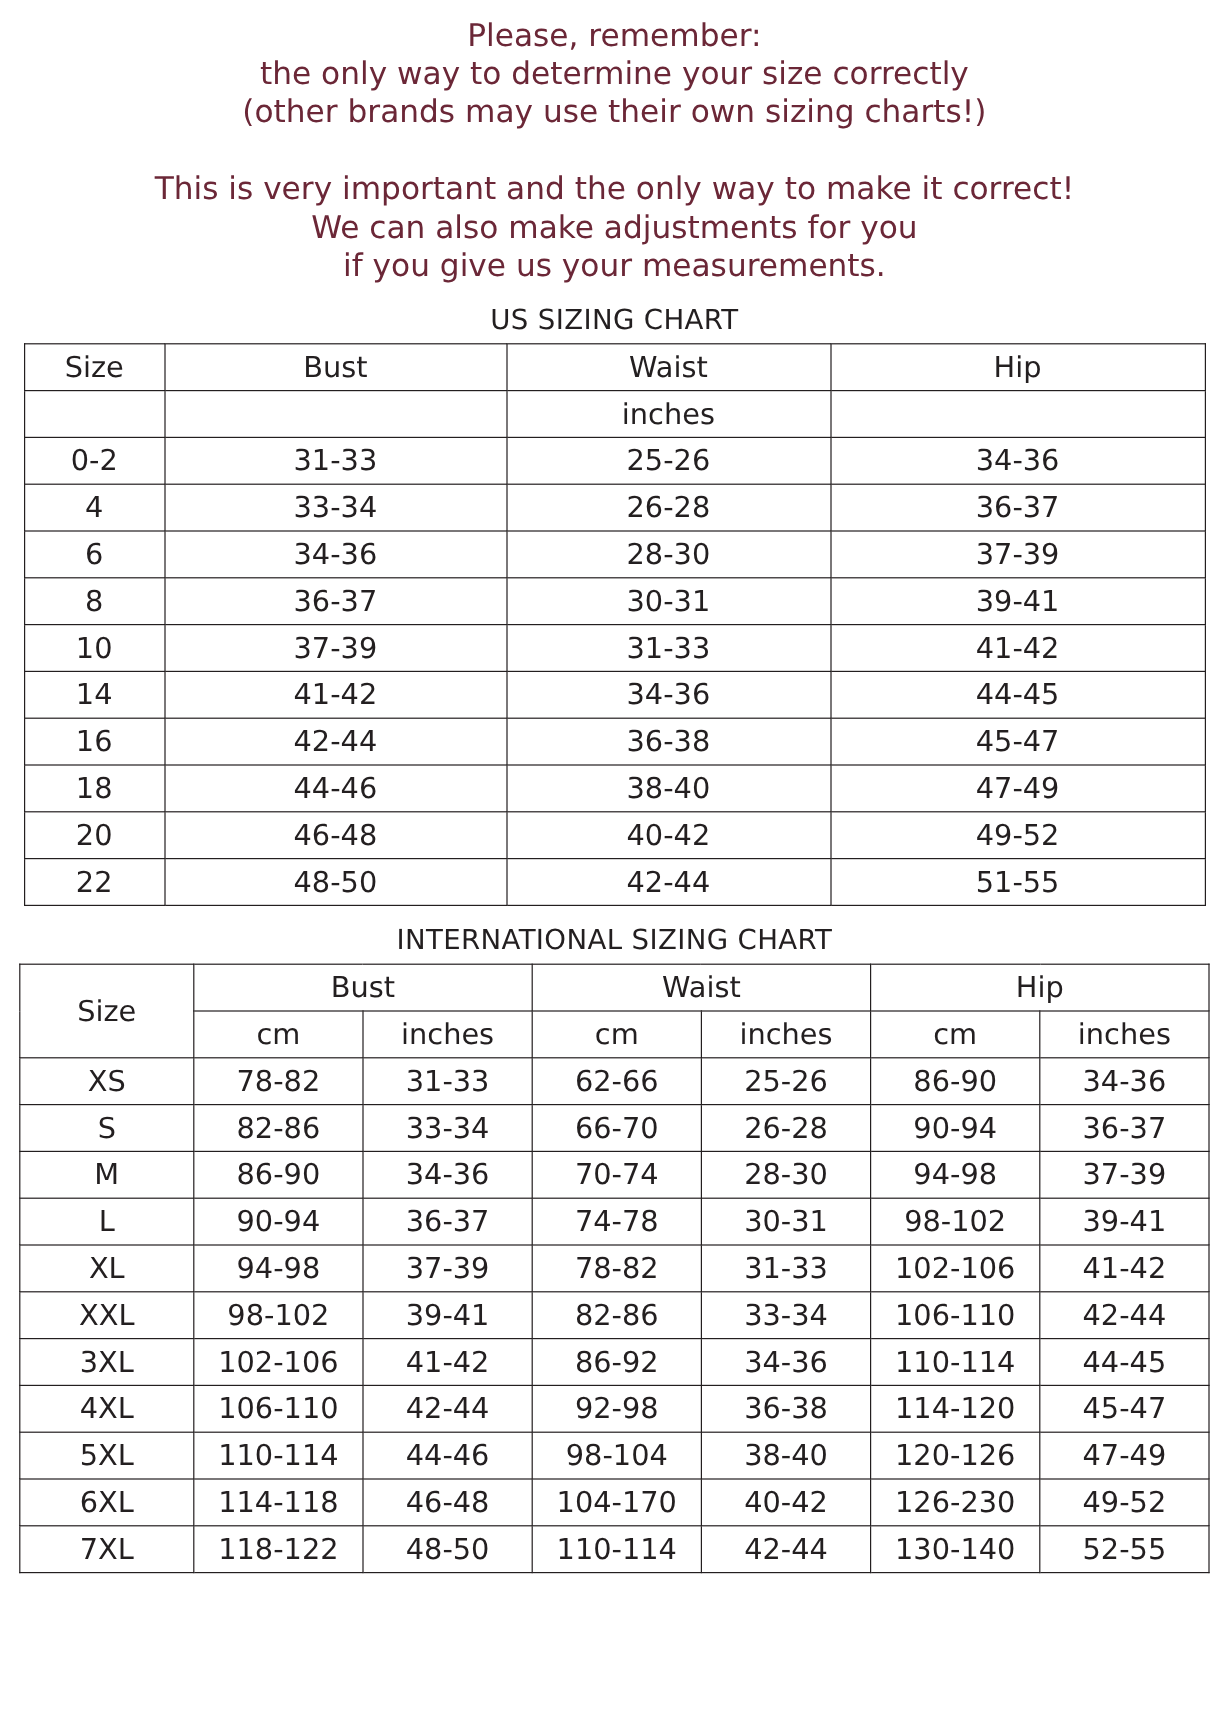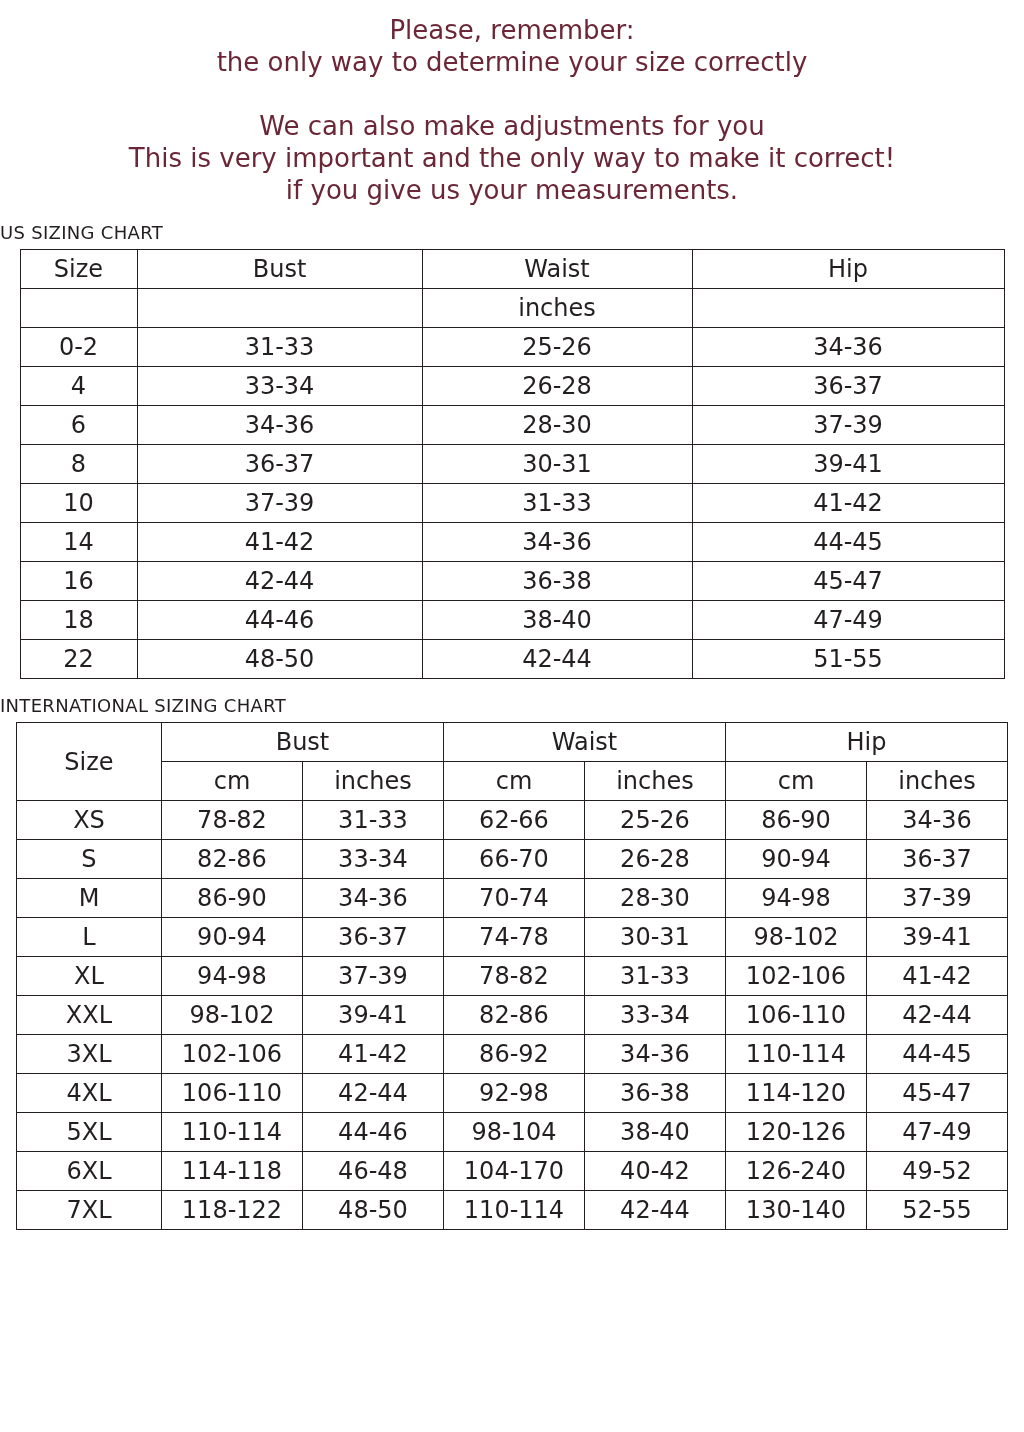--- a/index.html
+++ b/index.html
@@ -24,22 +24,22 @@
     padding-top: 14px;
   }
   .intro .para {
     margin: 0;
   }
   .intro .gap {
     height: 32px;
   }
 
   .chart-title {
-    text-align: left;
-    font-size: 18px;
+    text-align: center;
+    font-size: 23px;
     color: #231f20;
     margin: 16px 0 6px 0;
     letter-spacing: 0.3px;
   }
 
   table.size-table {
     border-collapse: collapse;
     width: 984px;
     margin: 0 auto;
     table-layout: fixed;
@@ -67,23 +67,24 @@
   .intl-table col.c-size { width: 145px; }
   .intl-table col.c-cm { width: 141px; }
   .intl-table col.c-in { width: 141px; }
 </style>
 </head>
 <body>
 
 <div class="intro">
   <p class="para">Please, remember:</p>
   <p class="para">the only way to determine your size correctly</p>
+  <p class="para">(other brands may use their own sizing charts!)</p>
   <div class="gap"></div>
+  <p class="para">This is very important and the only way to make it correct!</p>
   <p class="para">We can also make adjustments for you</p>
-  <p class="para">This is very important and the only way to make it correct!</p>
   <p class="para">if you give us your measurements.</p>
 </div>
 
 <div class="chart-title">US SIZING CHART</div>
 
 <table class="size-table us-table">
   <colgroup>
     <col class="c-size">
       <col class="c-bust">
       <col class="c-waist">
@@ -144,20 +145,26 @@
         <td>16</td>
         <td>42-44</td>
         <td>36-38</td>
         <td>45-47</td>
       </tr>
       <tr>
         <td>18</td>
         <td>44-46</td>
         <td>38-40</td>
         <td>47-49</td>
+      </tr>
+      <tr>
+        <td>20</td>
+        <td>46-48</td>
+        <td>40-42</td>
+        <td>49-52</td>
       </tr>
       <tr>
         <td>22</td>
         <td>48-50</td>
         <td>42-44</td>
         <td>51-55</td>
       </tr>
     </tbody>
 </table>
 
@@ -270,21 +277,21 @@
         <td>38-40</td>
         <td>120-126</td>
         <td>47-49</td>
       </tr>
       <tr>
         <td>6XL</td>
         <td>114-118</td>
         <td>46-48</td>
         <td>104-170</td>
         <td>40-42</td>
-        <td>126-240</td>
+        <td>126-230</td>
         <td>49-52</td>
       </tr>
       <tr>
         <td>7XL</td>
         <td>118-122</td>
         <td>48-50</td>
         <td>110-114</td>
         <td>42-44</td>
         <td>130-140</td>
         <td>52-55</td>

